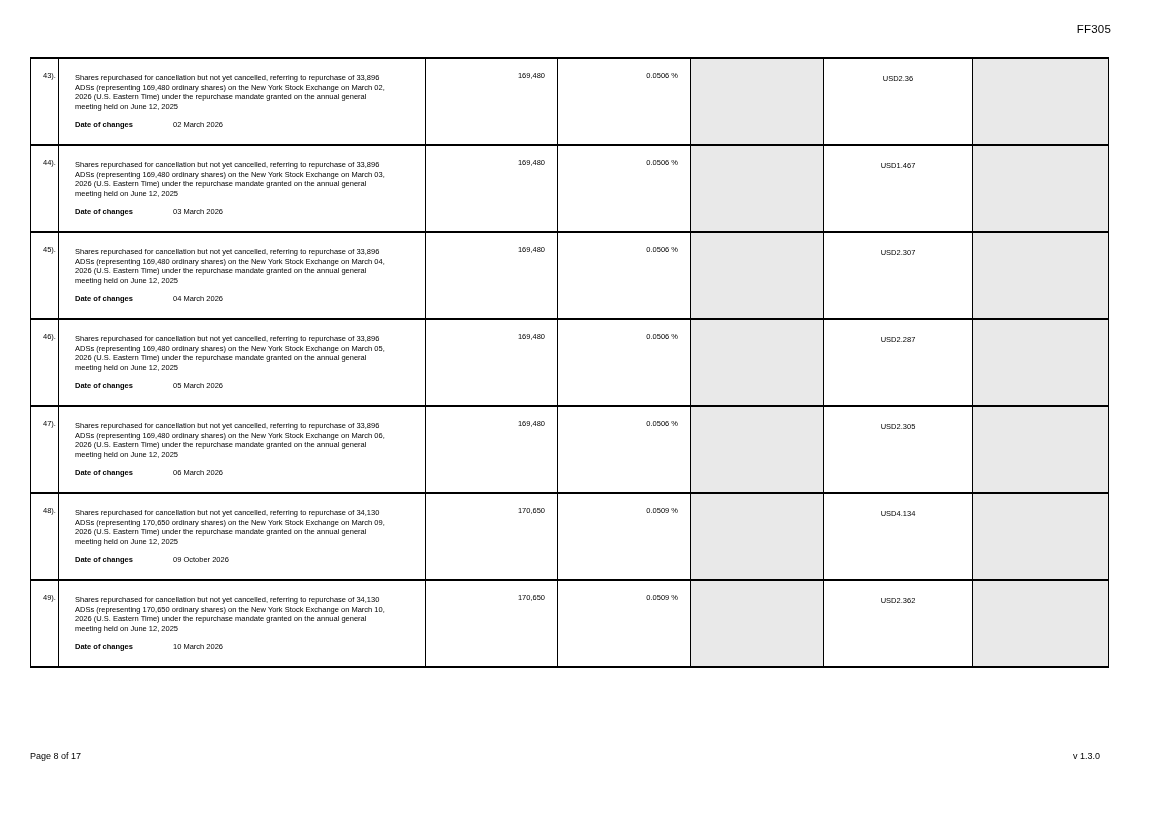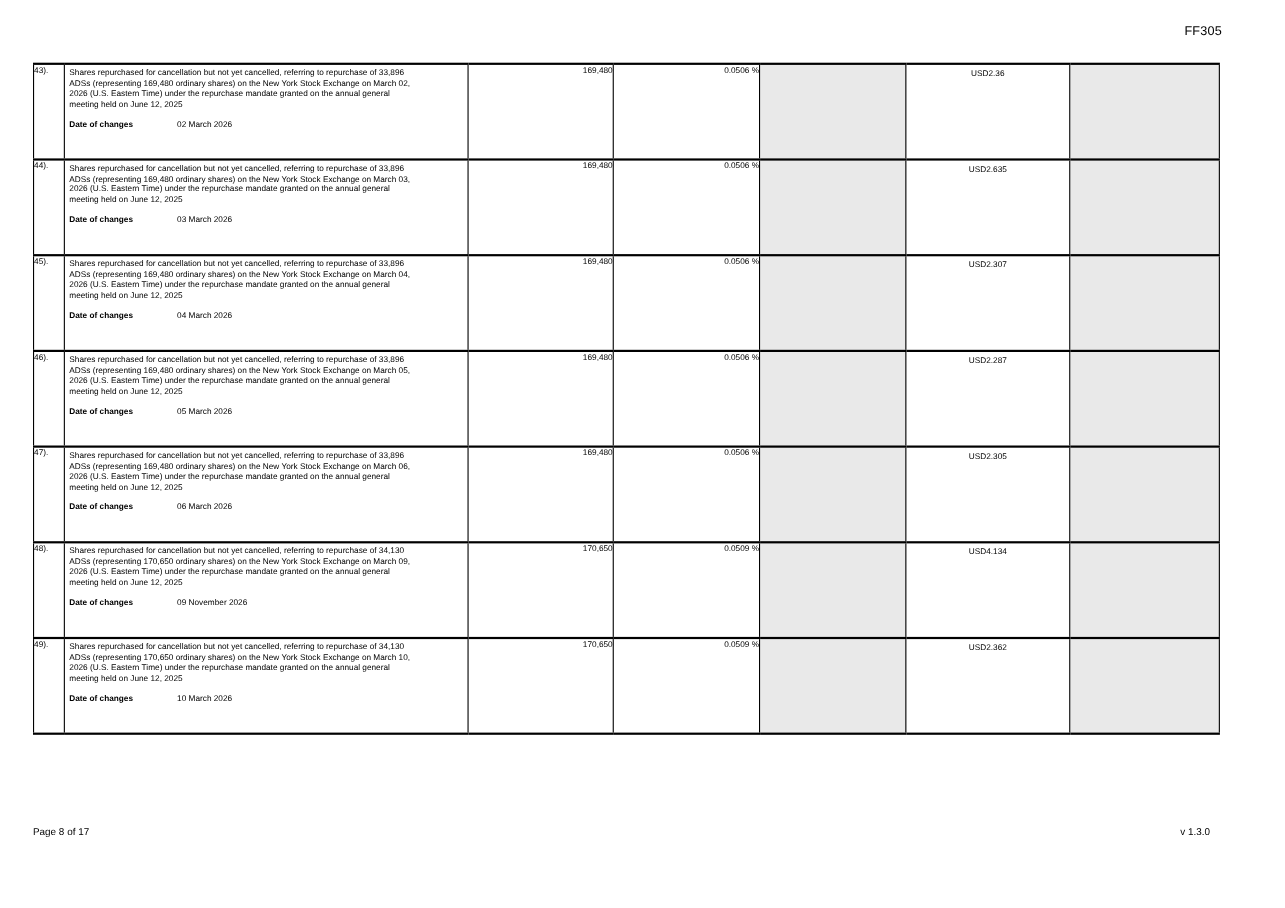--- a/index.html
+++ b/index.html
@@ -14,21 +14,21 @@
     font-size:11.5px; letter-spacing:0.2px;
   }
   table.repurchase {
     position:absolute; top:57px; left:30px;
     width:1078px; border-collapse:collapse; table-layout:fixed;
   }
   table.repurchase tr { height:87px; }
   table.repurchase td {
     border-left:1px solid #000; border-right:1px solid #000;
     border-top:2px solid #000; border-bottom:2px solid #000;
-    vertical-align:top; padding:0;
+    vertical-align:top; padding:12px;
     font-size:7.5px;
   }
   .c-num   { padding:6px 1px 0 3px; }
   .c-desc .desc {
     padding:2px 6px 0 4px; line-height:9.6px; max-width:318px;
   }
   .c-desc .dateline {
     margin-top:9px; padding-left:4px; line-height:9.6px;
     display:flex;
     align-items:flex-end;
@@ -94,21 +94,21 @@
         <span class="dlabel">Date of changes</span>
         <span class="dval">03 March 2026</span>
       </div>
     </td>
     <td class="c-shares">169,480</td>
     <td class="c-pct">0.0506 %</td>
     <td class="c-shade"></td>
     <td class="c-usd">
       <div class="usdline">
         <span class="cur">USD</span>
-        <span class="price">2.635</span>
+        <span class="price">1.467</span>
       </div>
     </td>
     <td class="c-shade"></td>
   </tr>
 
   <tr>
     <td class="c-num">45).</td>
     <td class="c-desc">
       <div class="desc">Shares repurchased for cancellation but not yet cancelled, referring to repurchase of 33,896 ADSs (representing 169,480 ordinary shares) on the New York Stock Exchange on March 04, 2026 (U.S. Eastern Time) under the repurchase mandate granted on the annual general meeting held on June 12, 2025</div>
       <div class="dateline">
@@ -169,21 +169,21 @@
     </td>
     <td class="c-shade"></td>
   </tr>
 
   <tr>
     <td class="c-num">48).</td>
     <td class="c-desc">
       <div class="desc">Shares repurchased for cancellation but not yet cancelled, referring to repurchase of 34,130 ADSs (representing 170,650 ordinary shares) on the New York Stock Exchange on March 09, 2026 (U.S. Eastern Time) under the repurchase mandate granted on the annual general meeting held on June 12, 2025</div>
       <div class="dateline">
         <span class="dlabel">Date of changes</span>
-        <span class="dval">09 November 2026</span>
+        <span class="dval">09 October 2026</span>
       </div>
     </td>
     <td class="c-shares">170,650</td>
     <td class="c-pct">0.0509 %</td>
     <td class="c-shade"></td>
     <td class="c-usd">
       <div class="usdline">
         <span class="cur">USD</span>
         <span class="price">4.134</span>
       </div>

